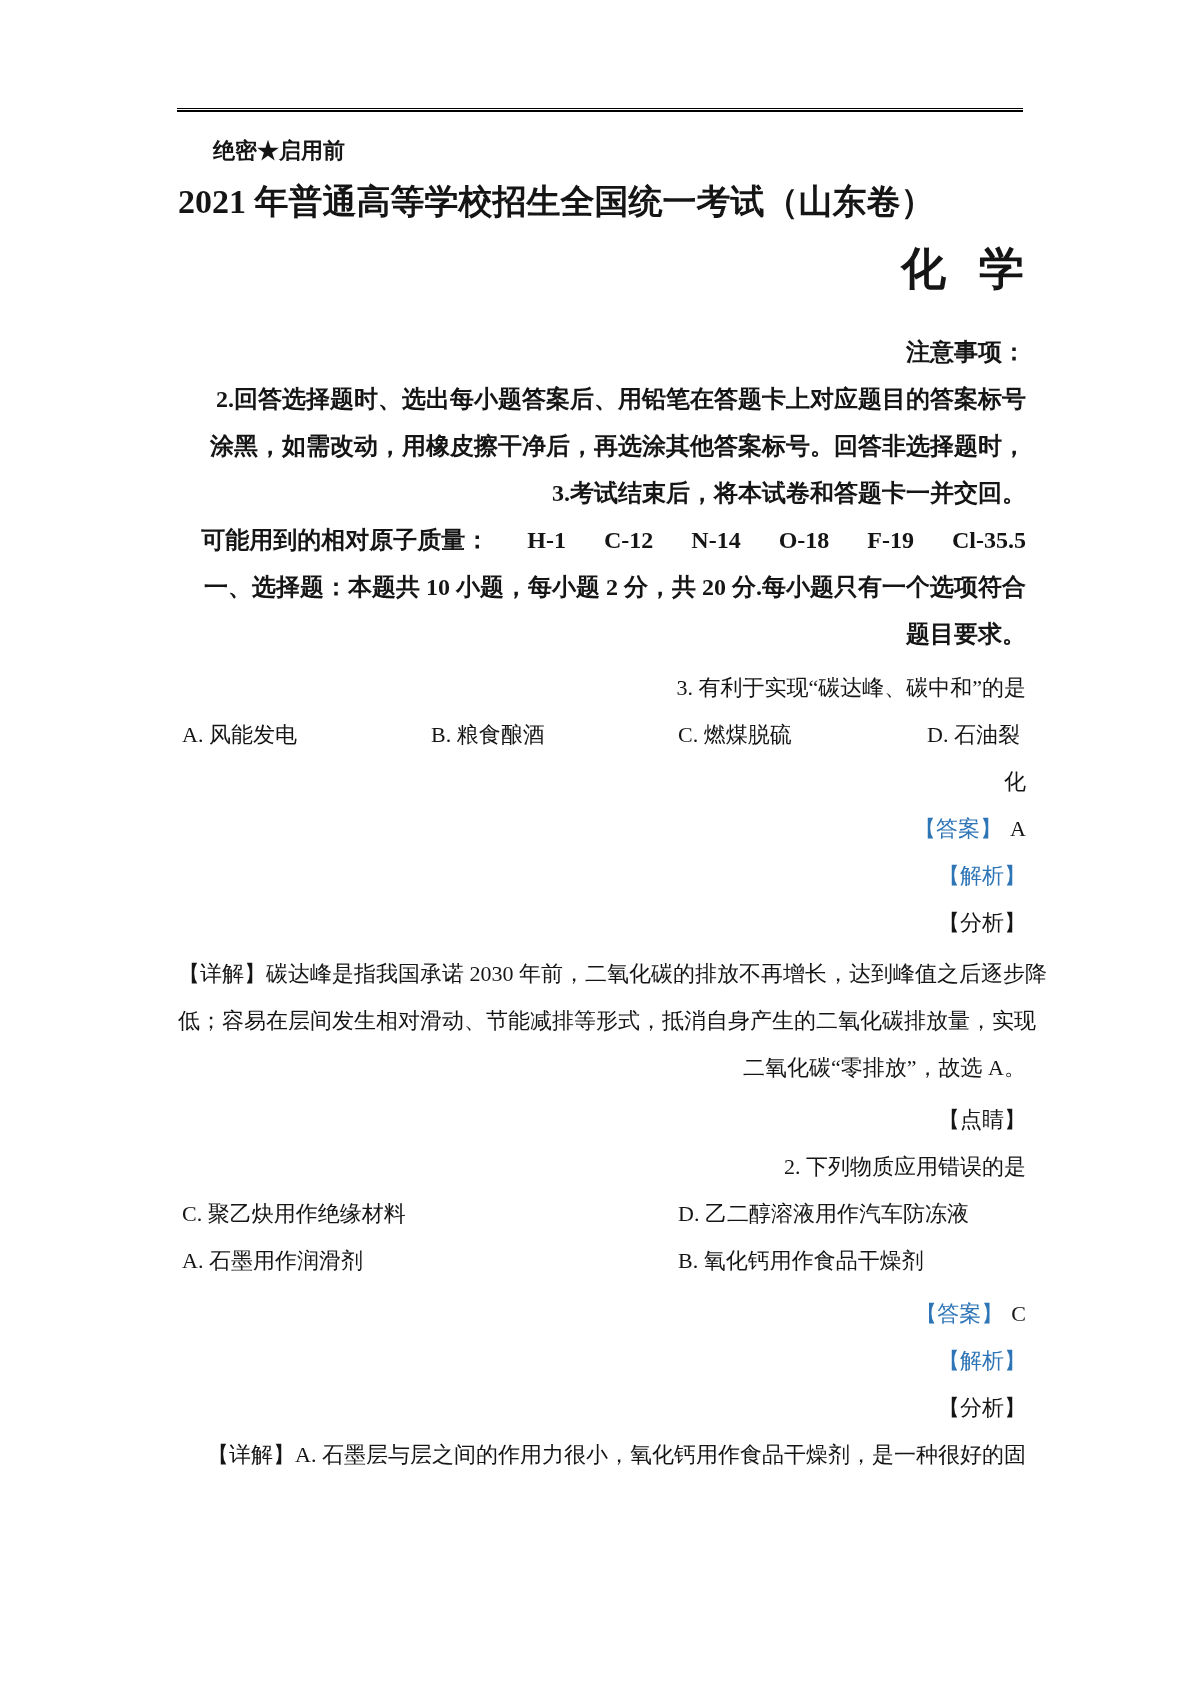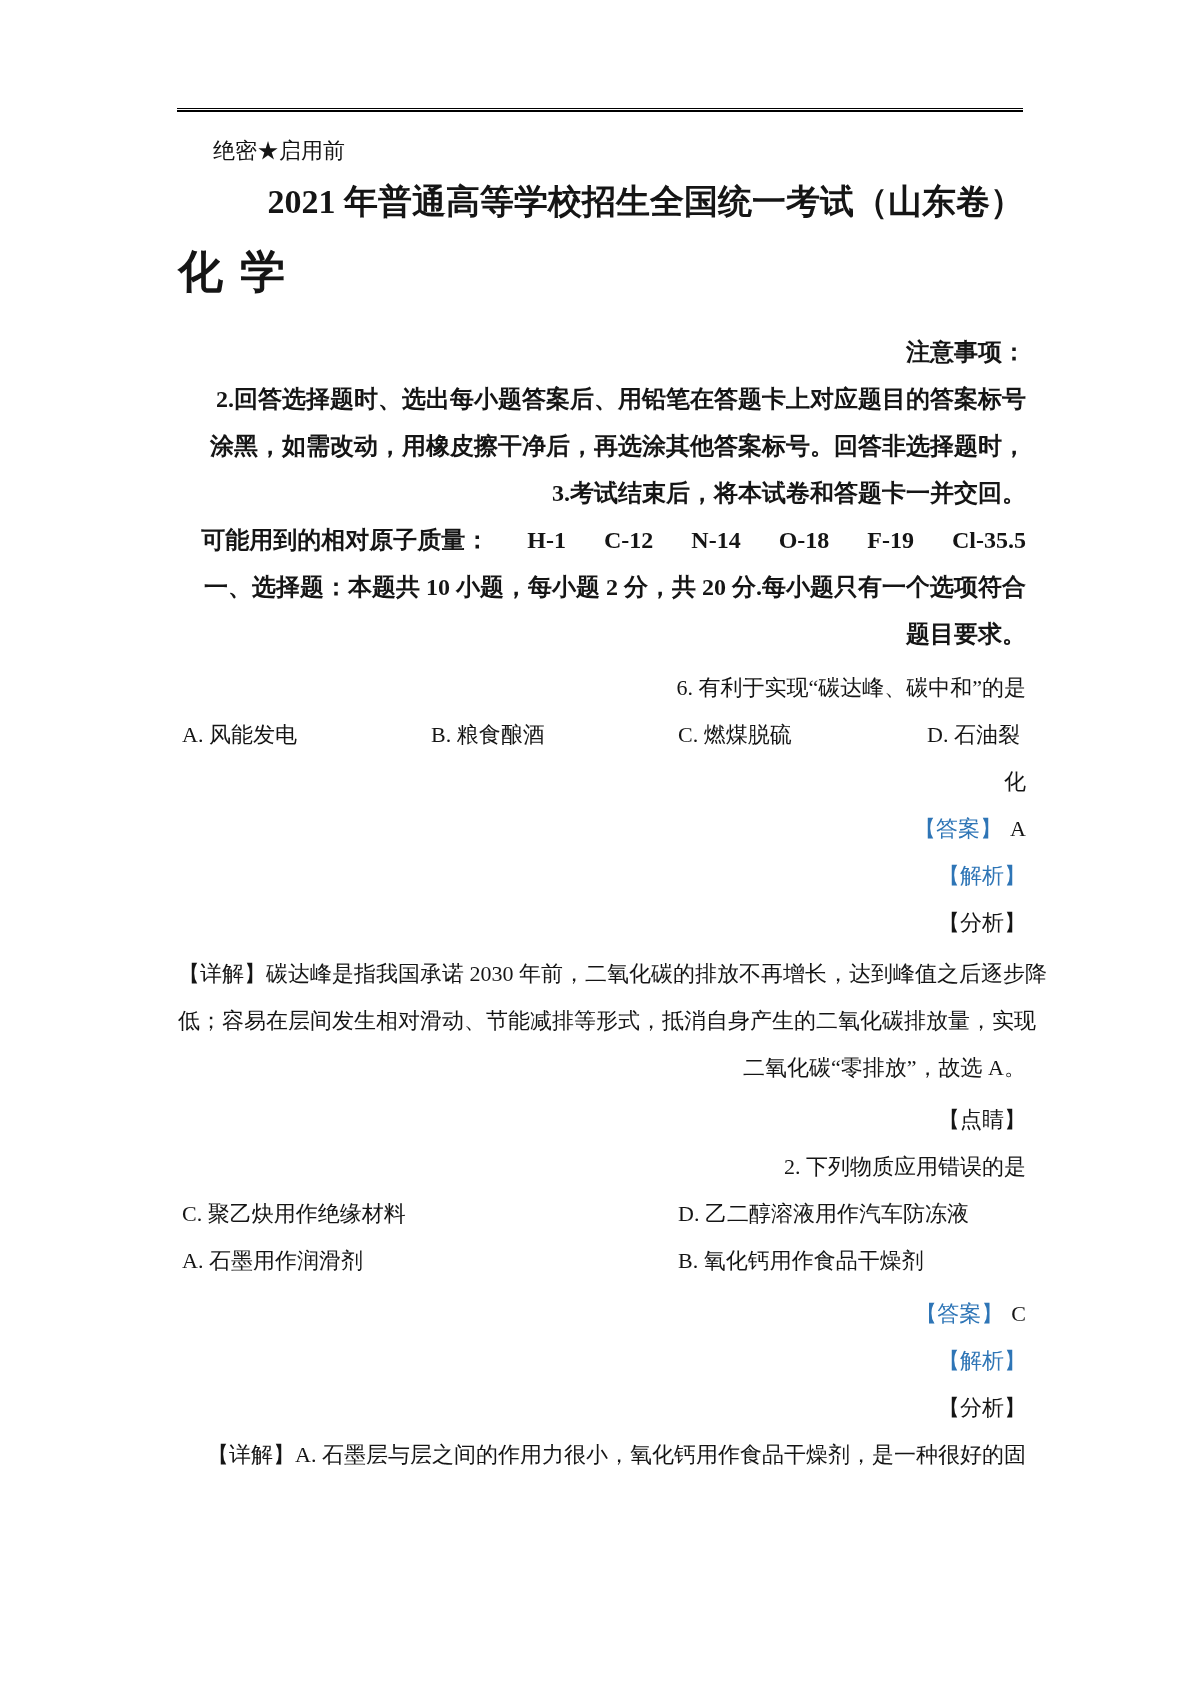--- a/index.html
+++ b/index.html
@@ -11,30 +11,30 @@
     font-family:"Liberation Serif","DejaVu Serif",serif;
     color:#151515;
   }
   .rule{
     position:absolute;left:177px;top:108px;width:846px;height:4px;
     background:
       linear-gradient(to bottom,#000 0 1.5px,transparent 1.5px 2.2px,#000 2.2px 4px);
   }
   .security{
     position:absolute;left:213px;top:140px;
-    font-size:22px;font-weight:normal;line-height:1;white-space:nowrap;
+    font-size:22px;font-weight:bold;line-height:1;white-space:nowrap;
   }
   .title1{
     position:absolute;left:178px;top:183px;width:846px;
-    text-align:right;font-size:34px;font-weight:bold;line-height:1.1;white-space:nowrap;
+    text-align:left;font-size:34px;font-weight:bold;line-height:1.1;white-space:nowrap;
   }
   .title2{
     position:absolute;left:178px;top:250px;width:846px;
-    text-align:left;font-size:45px;font-weight:bold;line-height:1;
-    word-spacing:6px;white-space:nowrap;
+    text-align:right;font-size:45px;font-weight:bold;line-height:1;
+    word-spacing:6px;white-space:nowrap;font-family:Liberation Mono, monospace;
   }
   .body{
     position:absolute;left:178px;top:329px;width:848px;
   }
   .ln{
     height:47px;line-height:47px;
     font-size:22px;white-space:nowrap;position:relative;text-align:right;
   }
   .ln.b{font-weight:bold;font-size:24px;}
   .mt4{margin-top:4px;}
@@ -75,21 +75,21 @@
     <div class="ln b">3.考试结束后，将本试卷和答题卡一并交回。</div>
 
     <div class="ln b">
       <span>可能用到的相对原子质量：</span><span class="am">H-1</span><span class="am">C-12</span><span class="am">N-14</span><span class="am">O-18</span><span class="am">F-19</span><span class="am">Cl-35.5</span>
     </div>
 
     <div class="ln b">一、选择题：本题共 10 小题，每小题 2 分，共 20 分.每小题只有一个选项符合</div>
 
     <div class="ln b">题目要求。</div>
 
-    <div class="ln mt6">6. 有利于实现“碳达峰、碳中和”的是</div>
+    <div class="ln mt6">3. 有利于实现“碳达峰、碳中和”的是</div>
 
     <div class="ln">
       <span class="opt o1">A. 风能发电</span>
       <span class="opt o2">B. 粮食酿酒</span>
       <span class="opt o3">C. 燃煤脱硫</span>
       <span class="opt o4">D. 石油裂</span>
     </div>
 
     <div class="ln">化</div>
 

